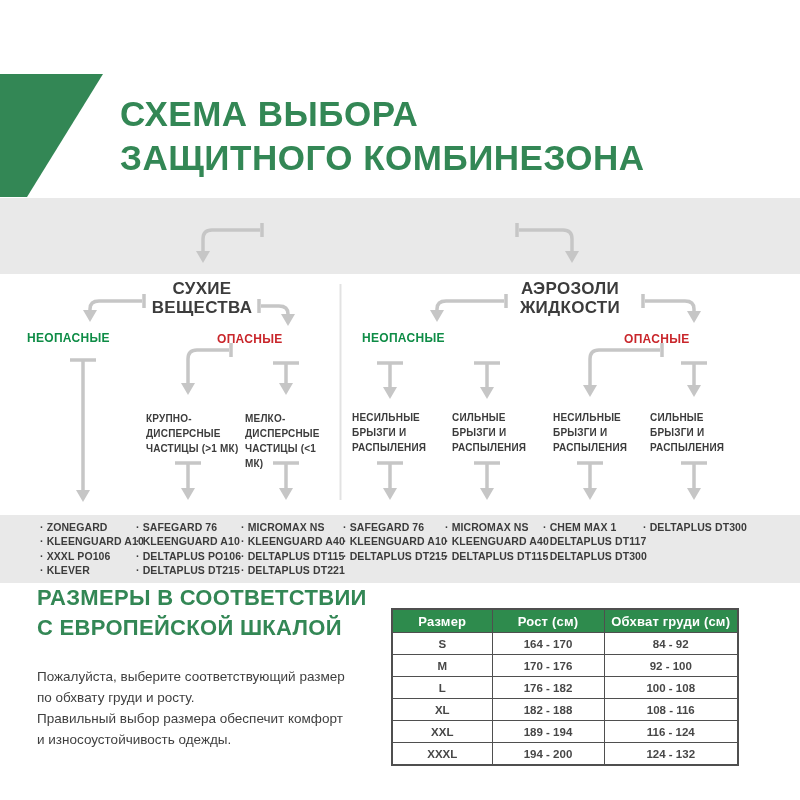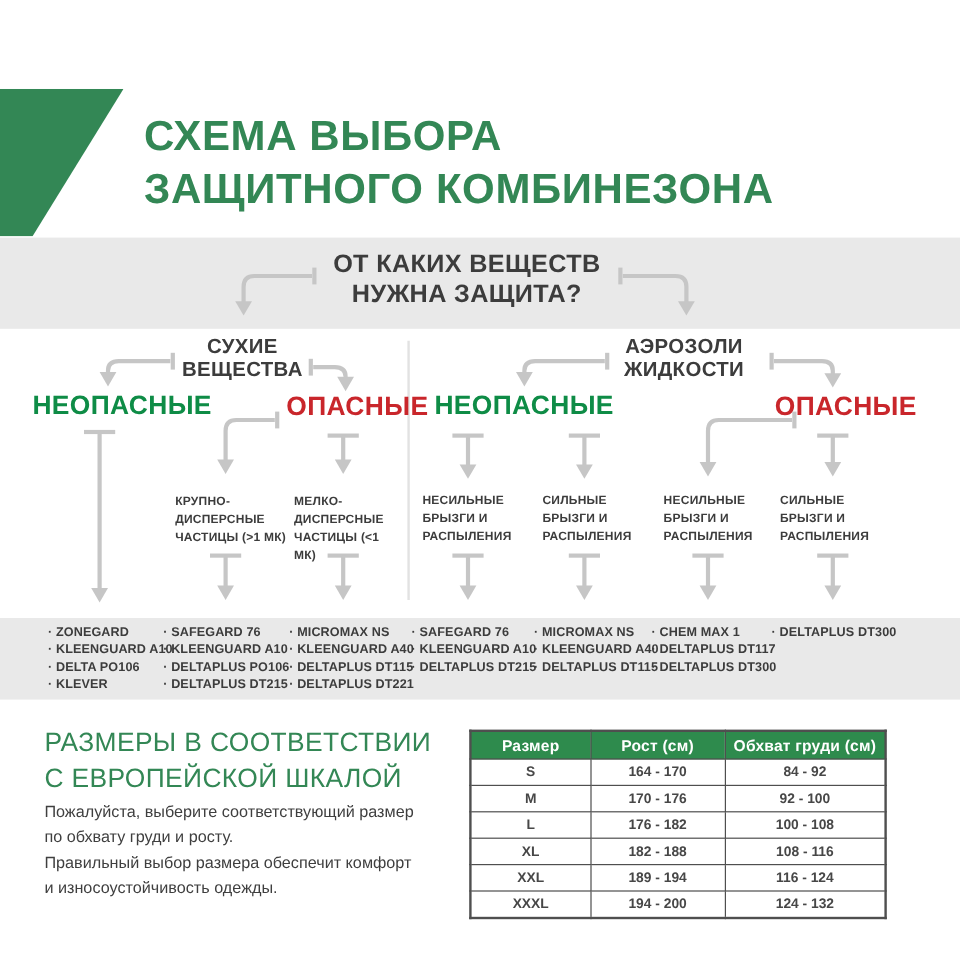--- a/index.html
+++ b/index.html
@@ -41,22 +41,22 @@
   }
   
   .cat{
     position:absolute;width:180px;text-align:center;
     font-size:17px;line-height:19px;font-weight:700;letter-spacing:.3px;
     color:var(--dark,#3C3C3C);
   }
   .cat-left{left:112px;top:267px;}
   .cat-right{left:480px;top:267px;}
   .hazard{
-    position:absolute;width:140px;text-align:right;
-    font-size:22px;line-height:20px;font-weight:700;letter-spacing:.3px;
+    position:absolute;width:140px;text-align:left;
+    font-size:12px;line-height:20px;font-weight:700;letter-spacing:.3px;
   }
   .safe{color:var(--bright-green,#0E8C46);}
   .danger{color:var(--red,#C9262B);}
   .safe-left{left:27px;top:316px;}
   .danger-left{left:217px;top:317px;}
   .safe-right{left:362px;top:316px;}
   .danger-right{left:624px;top:317px;}
   .child{
     position:absolute;font-size:10px;line-height:15px;font-weight:700;
     letter-spacing:.2px;color:var(--dark,#3C3C3C);
@@ -74,22 +74,22 @@
   
   .pcol{
     position:absolute;top:508px;font-size:10.5px;line-height:14.3px;
     font-weight:700;letter-spacing:.1px;color:var(--dark,#3C3C3C);
   }
   .p-item::before{content:"· ";}
   .pcol1{left:40px;} .pcol2{left:136px;} .pcol3{left:241px;}
   .pcol4{left:343px;} .pcol5{left:445px;} .pcol6{left:543px;} .pcol7{left:643px;}
   
   .sizes-heading{
-    position:absolute;left:37px;top:592px;margin:0;
-    font-size:22px;line-height:30px;font-weight:400;letter-spacing:.3px;
+    position:absolute;left:37px;top:571px;margin:0;
+    font-size:22px;line-height:30px;font-weight:700;letter-spacing:.3px;
     color:var(--brand-green,#338755);
   }
   .sizes-paragraph{
     position:absolute;left:37px;top:654px;margin:0;
     font-size:13.5px;line-height:21px;font-weight:400;color:#3F3F3F;
   }
   .size-table{
     position:absolute;left:391px;top:596px;width:346px;
     border-collapse:collapse;border:2px solid var(--table-border,#4F4F4F);
     table-layout:fixed;
@@ -177,22 +177,20 @@
       <polygon points="480,476 494,476 487,488"></polygon>
       <path d="M577 451 H603"></path>
       <path d="M590 451 V477"></path>
       <polygon points="583,476 597,476 590,488"></polygon>
       <path d="M681 451 H707"></path>
       <path d="M694 451 V477"></path>
       <polygon points="687,476 701,476 694,488"></polygon>
     </g>
   </svg>
 
-  <div class="question pre">ОТ КАКИХ ВЕЩЕСТВ
-НУЖНА ЗАЩИТА?</div>
 
   <div class="cat cat-right pre">АЭРОЗОЛИ
 ЖИДКОСТИ</div>
   <div class="cat cat-left pre">СУХИЕ
 ВЕЩЕСТВА</div>
 
   <div class="hazard safe safe-left">НЕОПАСНЫЕ</div>
   <div class="hazard danger danger-left">ОПАСНЫЕ</div>
   <div class="hazard safe safe-right">НЕОПАСНЫЕ</div>
   <div class="hazard danger danger-right">ОПАСНЫЕ</div>
@@ -213,21 +211,21 @@
   <div class="child child-s3 pre">НЕСИЛЬНЫЕ
 БРЫЗГИ И
 РАСПЫЛЕНИЯ</div>
   <div class="child child-s4 pre">СИЛЬНЫЕ
 БРЫЗГИ И
 РАСПЫЛЕНИЯ</div>
 
   <div class="pcol pcol1">
     <div class="p-item">ZONEGARD</div>
     <div class="p-item">KLEENGUARD A10</div>
-    <div class="p-item">DELTA PO106</div>
+    <div class="p-item">XXXL PO106</div>
     <div class="p-item">KLEVER</div>
   </div>
   <div class="pcol pcol2">
     <div class="p-item">SAFEGARD 76</div>
     <div class="p-item">KLEENGUARD A10</div>
     <div class="p-item">DELTAPLUS PO106</div>
     <div class="p-item">DELTAPLUS DT215</div>
   </div>
   <div class="pcol pcol3">
     <div class="p-item">MICROMAX NS</div>

